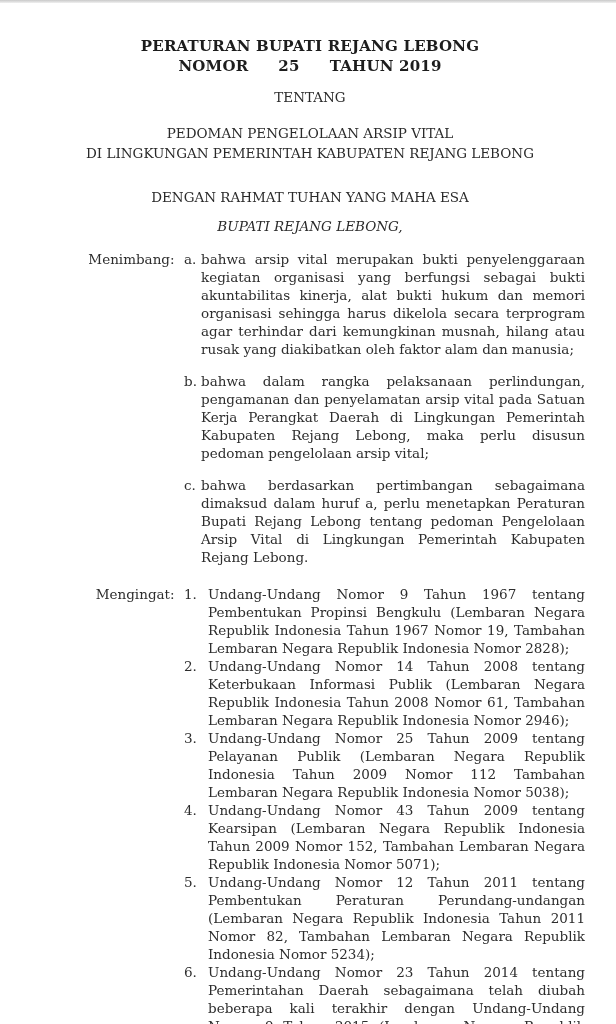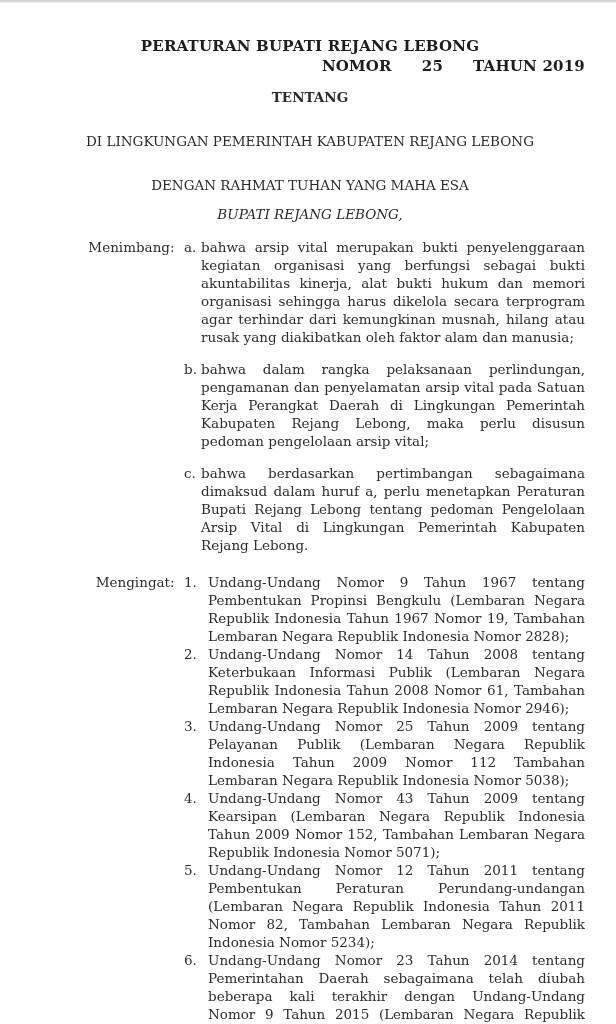--- a/index.html
+++ b/index.html
@@ -22,28 +22,28 @@
   .doc-header { text-align: center; }
   .doc-title {
     font-weight: bold;
     font-size: 15px;
     line-height: 20px;
     letter-spacing: 0.2px;
     color: #1d1d1d;
   }
   .nomor-line {
     display: flex;
-    justify-content: flex-end;
+    justify-content: center;
     gap: 30px;
   }
   .center-line {
     line-height: 20px;
     color: #2a2a2a;
   }
-  .tentang { margin-top: 11px; margin-bottom: 24px; font-weight: bold; }
+  .tentang { margin-top: 11px; margin-bottom: 16px; }
   .invocation { margin-top: 24px; }
   .authority { margin-top: 9px; font-style: italic; }
   .clause {
     display: grid;
     grid-template-columns: 135px 14px 1fr;
     align-items: start;
   }
   .clause-menimbang { margin-top: 14px; }
   .clause-mengingat { margin-top: 19px; }
   .clause-label { text-align: right; }
@@ -66,20 +66,21 @@
 <div class="doc">
 
   <div class="doc-header">
     <div class="doc-title">PERATURAN BUPATI REJANG LEBONG</div>
     <div class="doc-title nomor-line">
       <span>NOMOR</span>
       <span>25</span>
       <span>TAHUN 2019</span>
     </div>
     <div class="center-line tentang">TENTANG</div>
+    <div class="center-line">PEDOMAN PENGELOLAAN ARSIP VITAL</div>
     <div class="center-line">DI LINGKUNGAN PEMERINTAH KABUPATEN REJANG LEBONG</div>
     <div class="center-line invocation">DENGAN RAHMAT TUHAN YANG MAHA ESA</div>
     <div class="center-line authority">BUPATI REJANG LEBONG,</div>
   </div>
 
   <div class="clause clause-menimbang">
     <div class="clause-label">Menimbang</div>
     <div class="clause-colon">:</div>
     <div class="clause-items">
       <div class="item">

